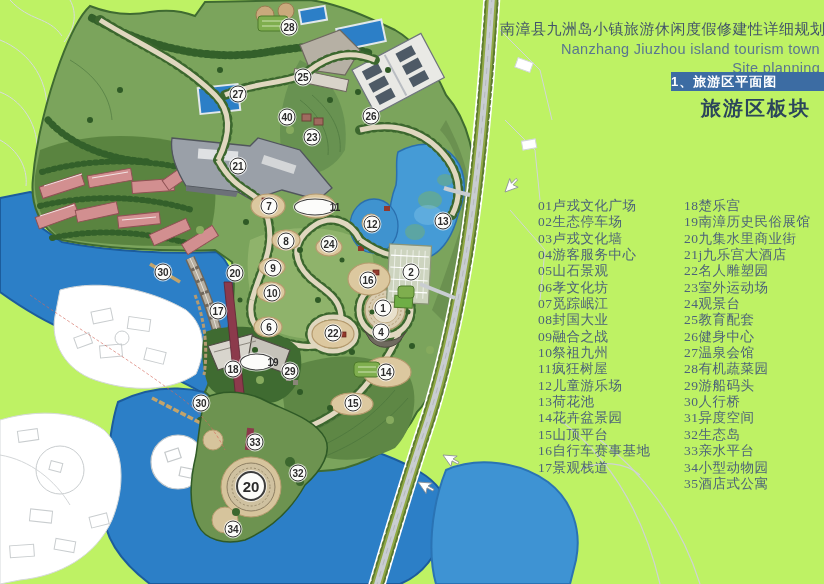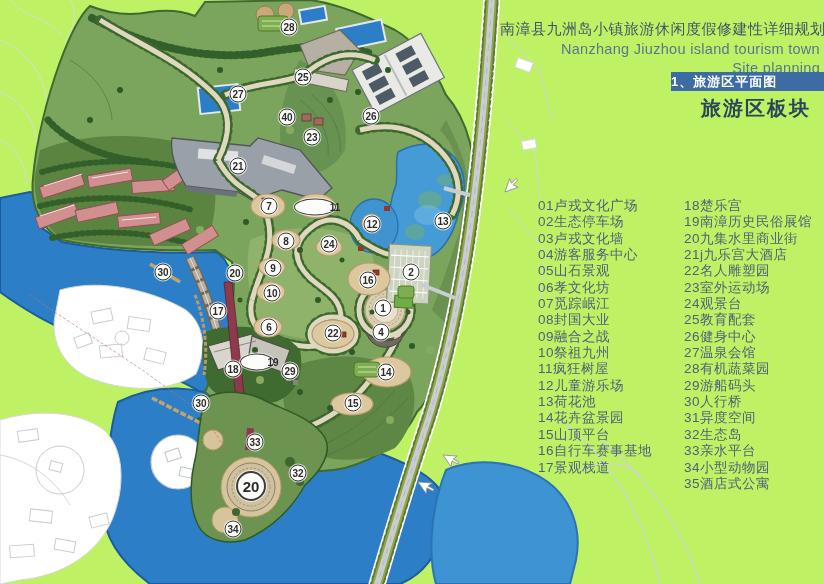--- a/index.html
+++ b/index.html
@@ -14,21 +14,21 @@
             color:#5a7690;letter-spacing:.3px;}
   .en1{top:41px;} .en2{top:60px;}
   .tab{position:absolute;top:72px;right:0;width:153px;height:19px;background:#3c6ca3;
        color:#fff;font-size:13px;font-weight:bold;text-align:left;line-height:19px;
        padding-right:9px;box-sizing:border-box;letter-spacing:1px;}
   .heading{position:absolute;top:95px;right:13px;font-size:20px;font-weight:bold;
            color:#2b455b;letter-spacing:2px;}
   
   .legend-col{position:absolute;margin:0;padding:0;list-style:none;
               font-size:13.5px;color:#4d6379;letter-spacing:.5px;}
-  .legend-col li{height:16.35px;line-height:16.35px;white-space:nowrap;}
+  .legend-col li{height:16.35px;line-height:16.35px;white-space:nowrap;font-family:Liberation Serif, serif;}
   #legend-col-1{left:538px;top:198px;}
   #legend-col-2{left:684px;top:198px;}
   
   .marker{position:absolute;width:17px;height:17px;margin:0;transform:translate(-50%,-50%);
           background:#fcfcfa;border:1.5px solid #3c3c3c;border-radius:50%;
           box-shadow:0 0 0 1px rgba(255,255,255,.65);
           display:flex;align-items:center;justify-content:center;
           font-size:10px;font-weight:bold;color:#2b2b2b;box-sizing:border-box;}
   .marker.large{width:30px;height:30px;font-size:15px;border-width:2px;}
 </style>

